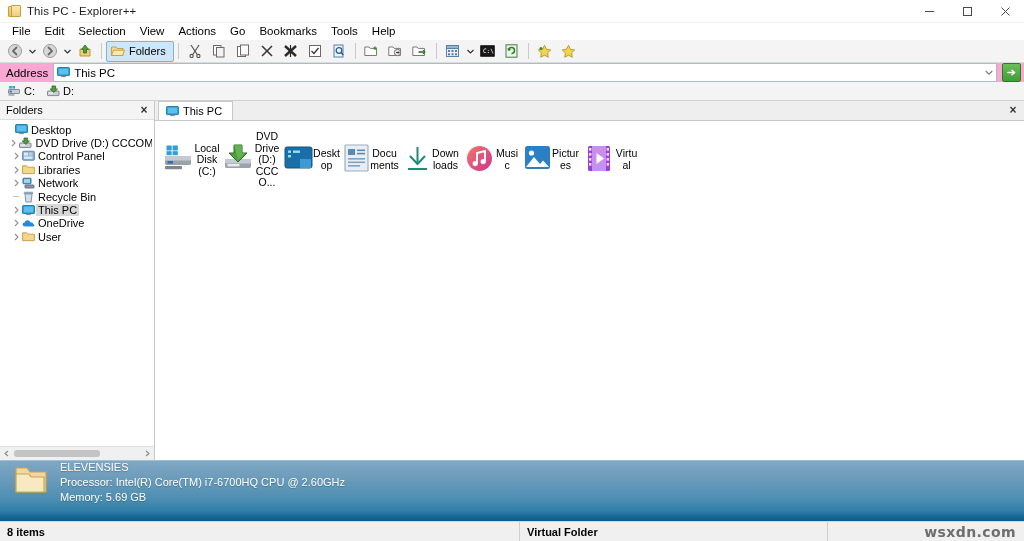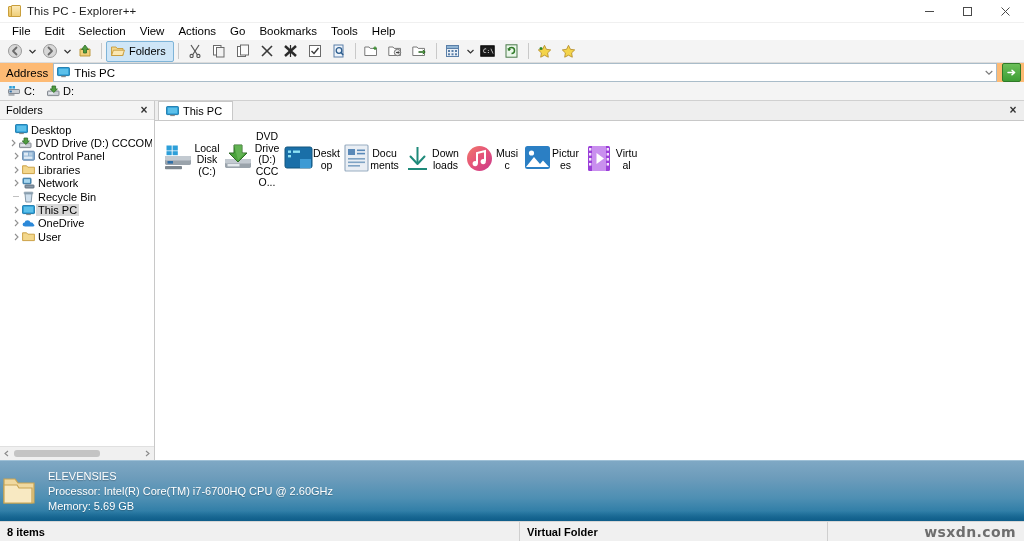--- a/index.html
+++ b/index.html
@@ -94,21 +94,21 @@
     background: #cfe6f7;
     border: 1px solid #7eb4d8;
     border-radius: 2px;
     font-size: 11px; color: #000;
   }
 
   
   .addressbar {
     height: 19px; min-height: 19px;
     display: flex; align-items: center;
-    background: #fdba74;
+    background: #f9a8d4;
     padding: 0 3px 0 6px;
     gap: 5px;
   }
   .addr-label { font-size: 11.5px; color: #000; }
   .addr-input {
     flex: 1; height: 17px;
     background: #ffffff;
     border: 1px solid #a9bcc9;
     display: flex; align-items: center;
     padding-left: 3px; gap: 4px;
@@ -262,21 +262,22 @@
   .file-label {
     font-size: 10.5px; color: #000; text-align: center;
     line-height: 11.5px; white-space: pre-line;
     word-break: break-word;
   }
 
   
   .infopanel {
     height: 60px; min-height: 60px;
     background: linear-gradient(to bottom, #7fa8c4 0%, #6d9cbb 28%, #4e8fb3 62%, #2b7ba5 88%, #1d6b96 100%);
-    display: flex; align-items: center;
+    display: flex; align-items: flex-start;
+    padding-left: 12px;
     border-top: 1px solid #9fc0d6;
     position: relative;
   }
   .infopanel::after {
     content: ""; position: absolute; left: 0; right: 0; bottom: 0;
     height: 10px;
     background: linear-gradient(to bottom, rgba(20,85,125,0), #0f5e8a);
   }
   .info-folder {
     width: 38px; height: 38px; margin-right: 10px;

